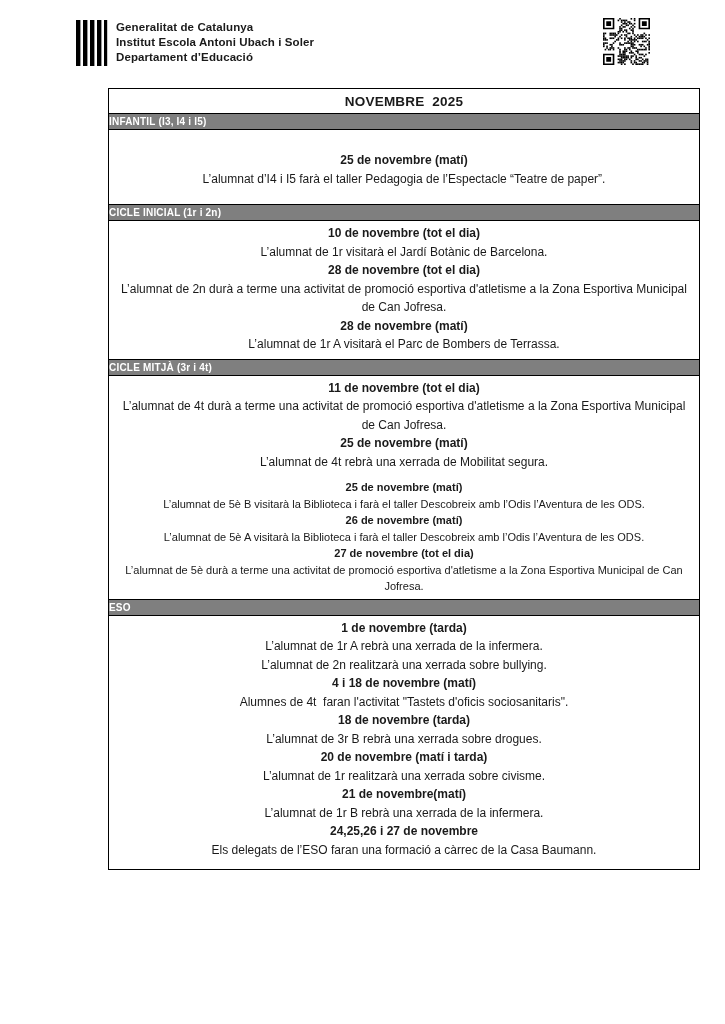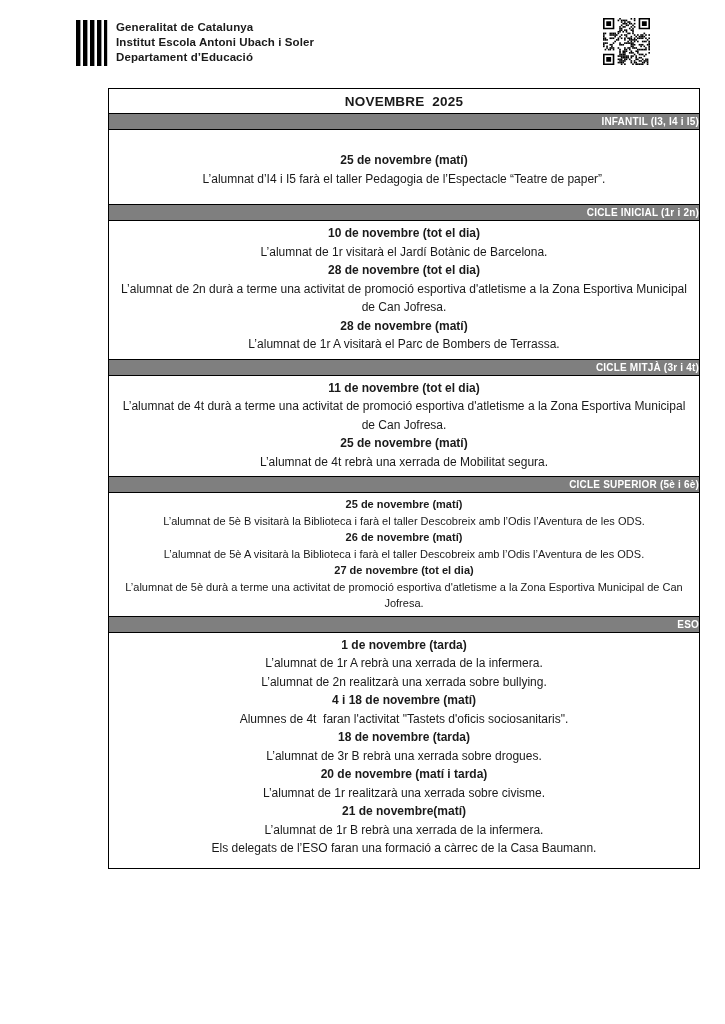--- a/index.html
+++ b/index.html
@@ -43,21 +43,21 @@
     font-size: 13.5px;
     padding: 5px 0 4px 0;
     white-space: pre-wrap;
     letter-spacing: 0.2px;
   }
   .section-heading {
     background: #7f7f7f;
     color: #ffffff;
     font-weight: bold;
     font-size: 10px;
-    text-align: right;
+    text-align: left;
     line-height: 13px;
     padding: 1px 0;
     border-top: 1px solid #000;
     border-bottom: 1px solid #000;
     letter-spacing: 0.2px;
   }
   .section-body {
     text-align: center;
     font-size: 12px;
     line-height: 18.5px;
@@ -395,21 +395,20 @@
         <div class="section">
           <div class="section-heading" style="background: rgb(127, 127, 127); color: rgb(255, 255, 255);">CICLE MITJÀ (3r i 4t)</div>
           <div class="section-body">
             <div class="event-date">11 de novembre (tot el dia)</div>
             <div class="event-text">L’alumnat de 4t durà a terme una activitat de promoció esportiva d'atletisme a la Zona Esportiva Municipal de Can Jofresa.</div>
             <div class="event-date">25 de novembre (matí)</div>
             <div class="event-text">L’alumnat de 4t rebrà una xerrada de Mobilitat segura.</div>
           </div>
         </div>
         <div class="section">
-          <div class="section-heading" style="background: rgb(127, 127, 127); color: rgb(255, 255, 255);">CICLE SUPERIOR (5è i 6è)</div>
           <div class="section-body">
             <div class="event-date">25 de novembre (matí)</div>
             <div class="event-text">L’alumnat de 5è B visitarà la Biblioteca i farà el taller Descobreix amb l’Odis l’Aventura de les ODS.</div>
             <div class="event-date">26 de novembre (matí)</div>
             <div class="event-text">L’alumnat de 5è A visitarà la Biblioteca i farà el taller Descobreix amb l’Odis l’Aventura de les ODS.</div>
             <div class="event-date">27 de novembre (tot el dia)</div>
             <div class="event-text">L’alumnat de 5è durà a terme una activitat de promoció esportiva d'atletisme a la Zona Esportiva Municipal de Can Jofresa.</div>
           </div>
         </div>
         <div class="section">
@@ -419,19 +418,20 @@
             <div class="event-text">L’alumnat de 1r A rebrà una xerrada de la infermera.</div>
             <div class="event-text">L’alumnat de 2n realitzarà una xerrada sobre bullying.</div>
             <div class="event-date">4 i 18 de novembre (matí)</div>
             <div class="event-text">Alumnes de 4t  faran l'activitat "Tastets d'oficis sociosanitaris".</div>
             <div class="event-date">18 de novembre (tarda)</div>
             <div class="event-text">L’alumnat de 3r B rebrà una xerrada sobre drogues.</div>
             <div class="event-date">20 de novembre (matí i tarda)</div>
             <div class="event-text">L’alumnat de 1r realitzarà una xerrada sobre civisme.</div>
             <div class="event-date">21 de novembre(matí)</div>
             <div class="event-text">L’alumnat de 1r B rebrà una xerrada de la infermera.</div>
+            <div class="event-date">24,25,26 i 27 de novembre</div>
             <div class="event-text">Els delegats de l’ESO faran una formació a càrrec de la Casa Baumann.</div>
           </div>
         </div>
       </div>
   </main>
 
 </div>
 
 </body></html>

